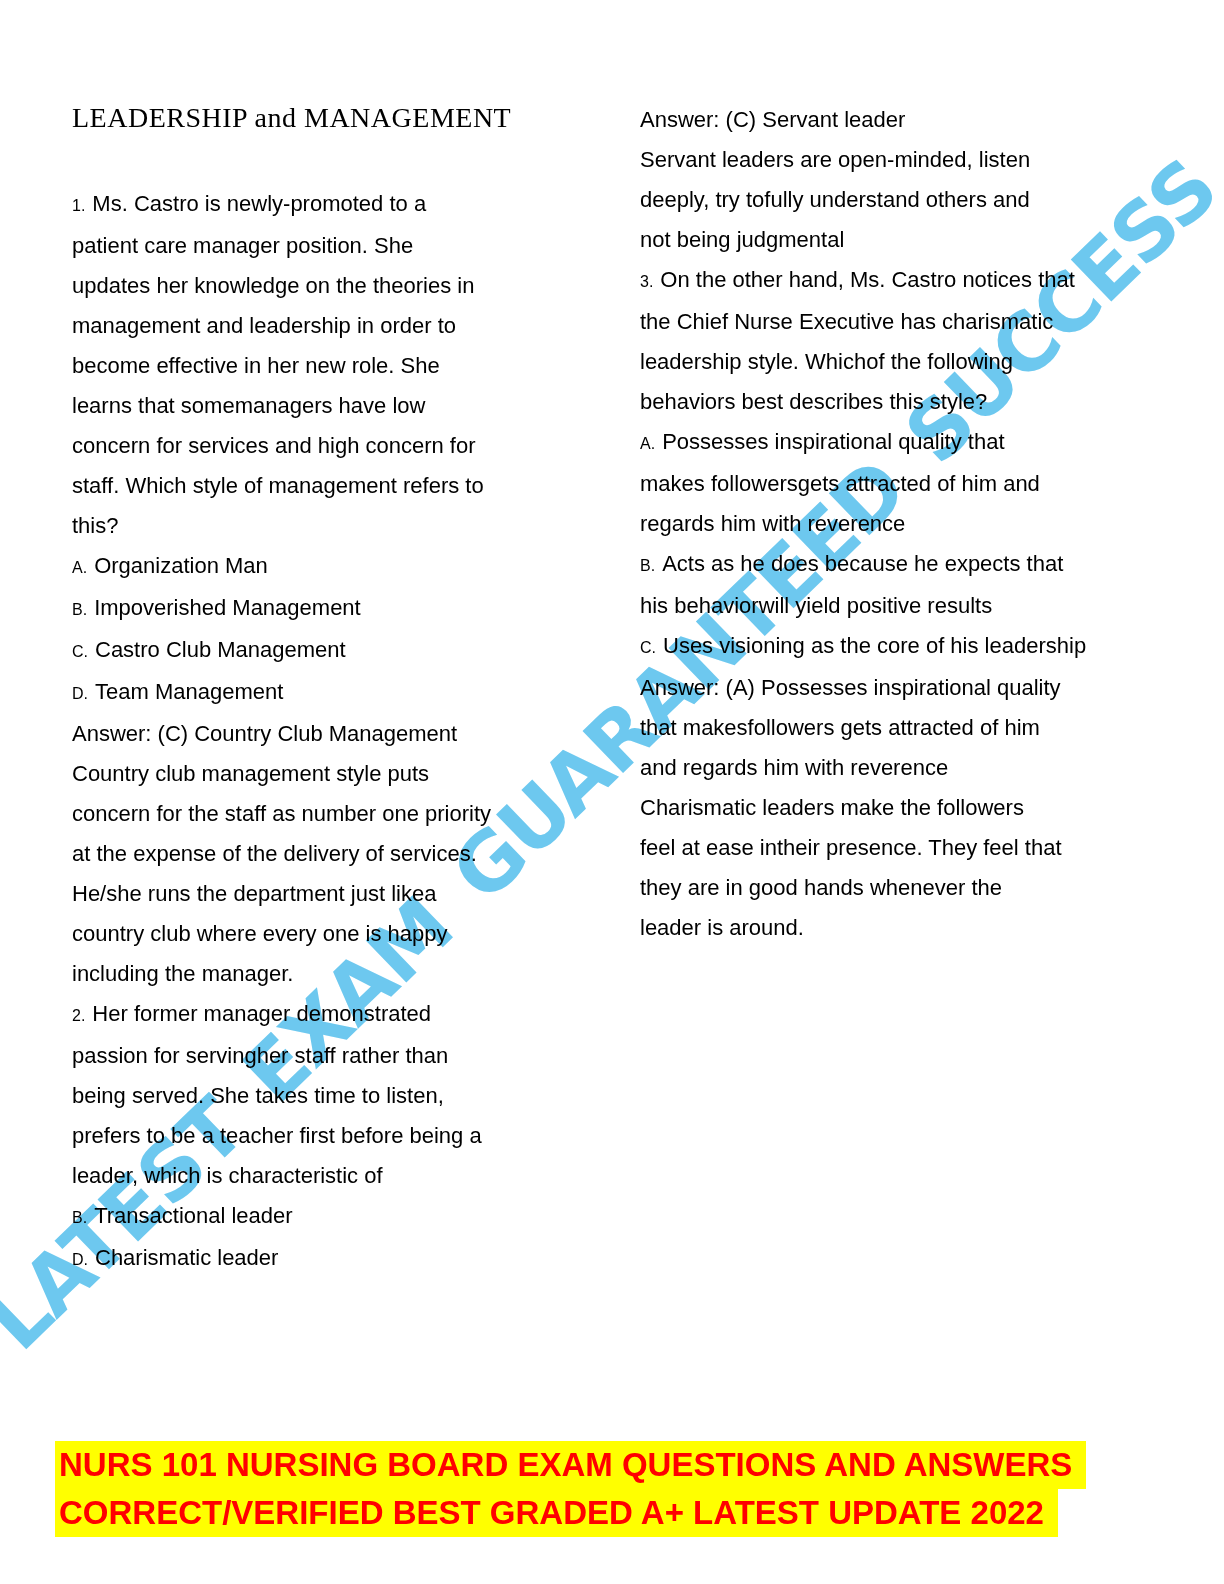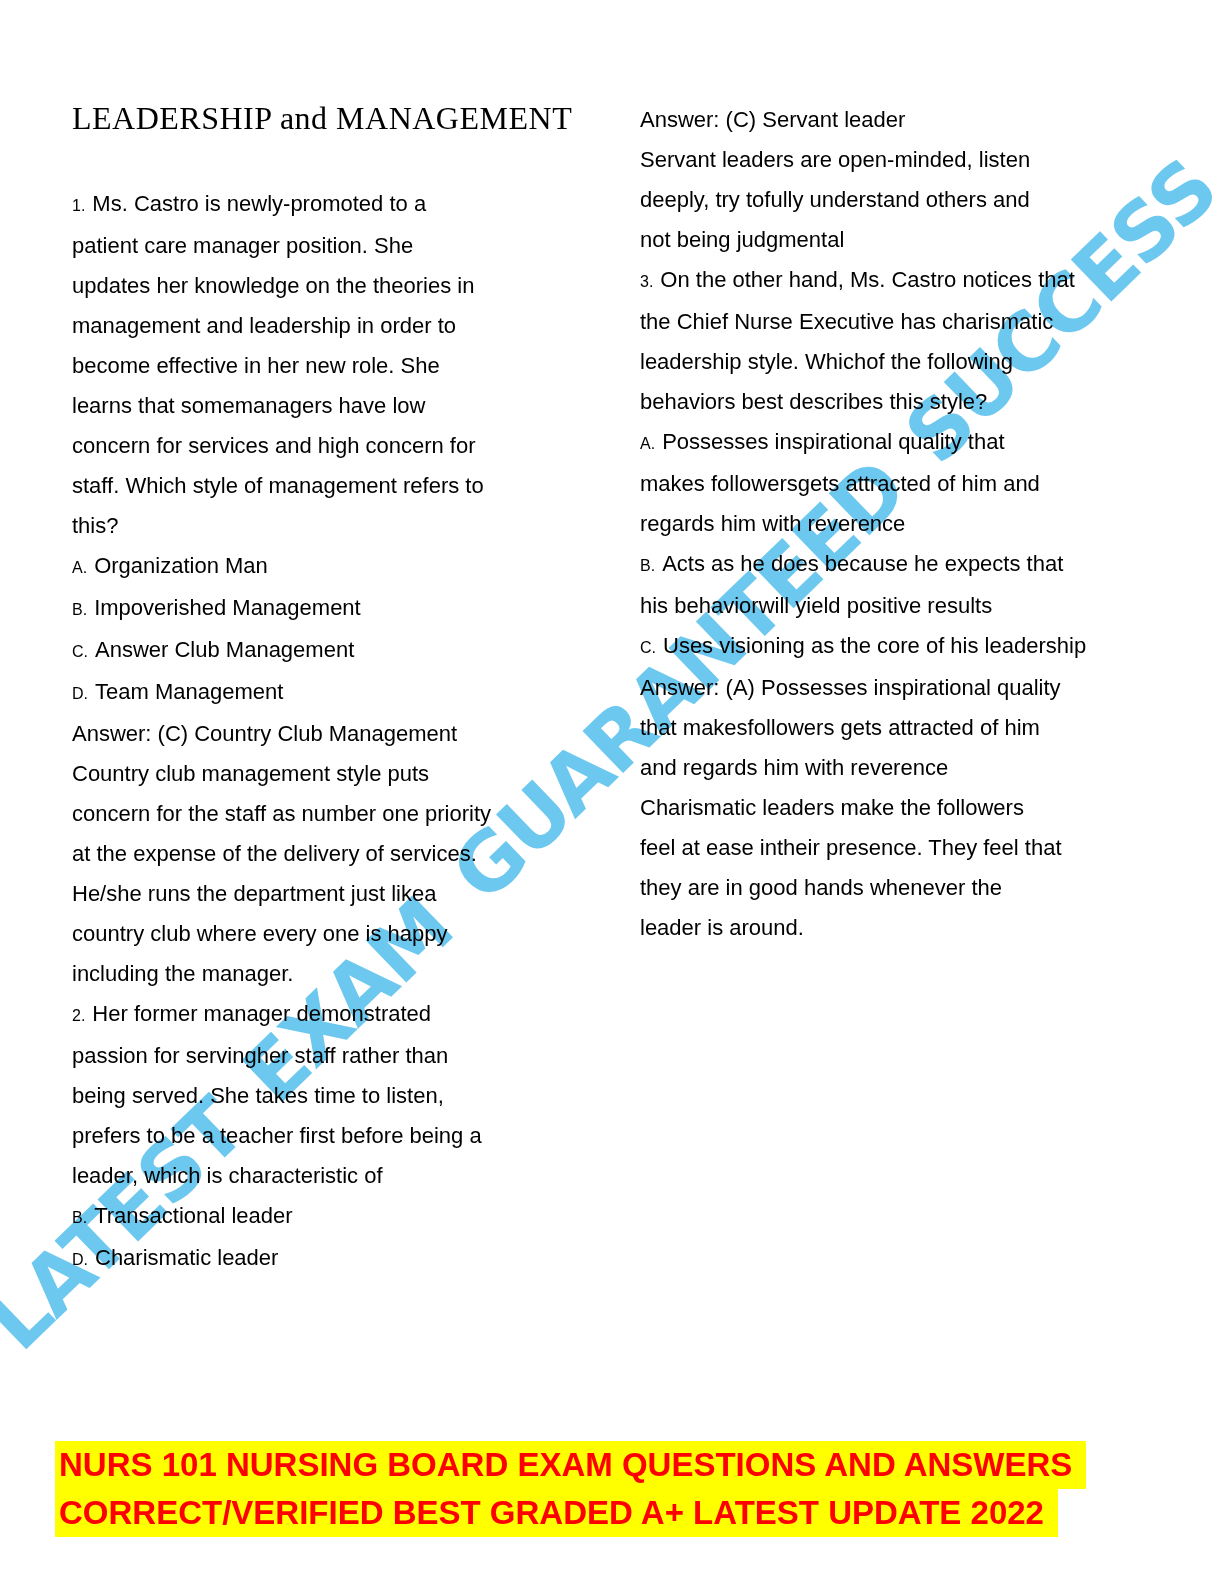--- a/index.html
+++ b/index.html
@@ -29,21 +29,21 @@
     position:absolute;
     z-index:1;
     font-size:22px;
     line-height:40px;
   }
   .col-left  { left:72px;  top:96px;  width:560px; }
   .col-right { left:640px; top:100px; width:575px; }
   .doc-title {
     font-family:"Liberation Serif", serif;
     font-weight:normal;
-    font-size:32px;
+    font-size:28px;
     line-height:44px;
     margin:0 0 44px 0;
     letter-spacing:0.5px;
   }
   p.block { margin:0; white-space:pre-wrap; }
   .gap-top { margin-top:40px; }
   .marker { font-size:16px; margin-right:7px; }
   .footer {
     position:absolute;
     left:55px; top:1441px;
@@ -77,21 +77,21 @@
 management and leadership in order to
 become effective in her new role. She
 learns that somemanagers have low
 concern for services and high concern for
 staff. Which style of management refers to
 this?</span></p>
 
     <div>
       <p class="block"><span class="marker">A.</span><span>Organization Man</span></p>
       <p class="block"><span class="marker">B.</span><span>Impoverished Management</span></p>
-      <p class="block"><span class="marker">C.</span><span>Answer Club Management</span></p>
+      <p class="block"><span class="marker">C.</span><span>Castro Club Management</span></p>
       <p class="block"><span class="marker">D.</span><span>Team Management</span></p>
     </div>
 
     <p class="block gap-top">Answer: (C) Country Club Management
 Country club management style puts
 concern for the staff as number one priority
 at the expense of the delivery of services.
 He/she runs the department just likea
 country club where every one is happy
 including the manager.</p>

